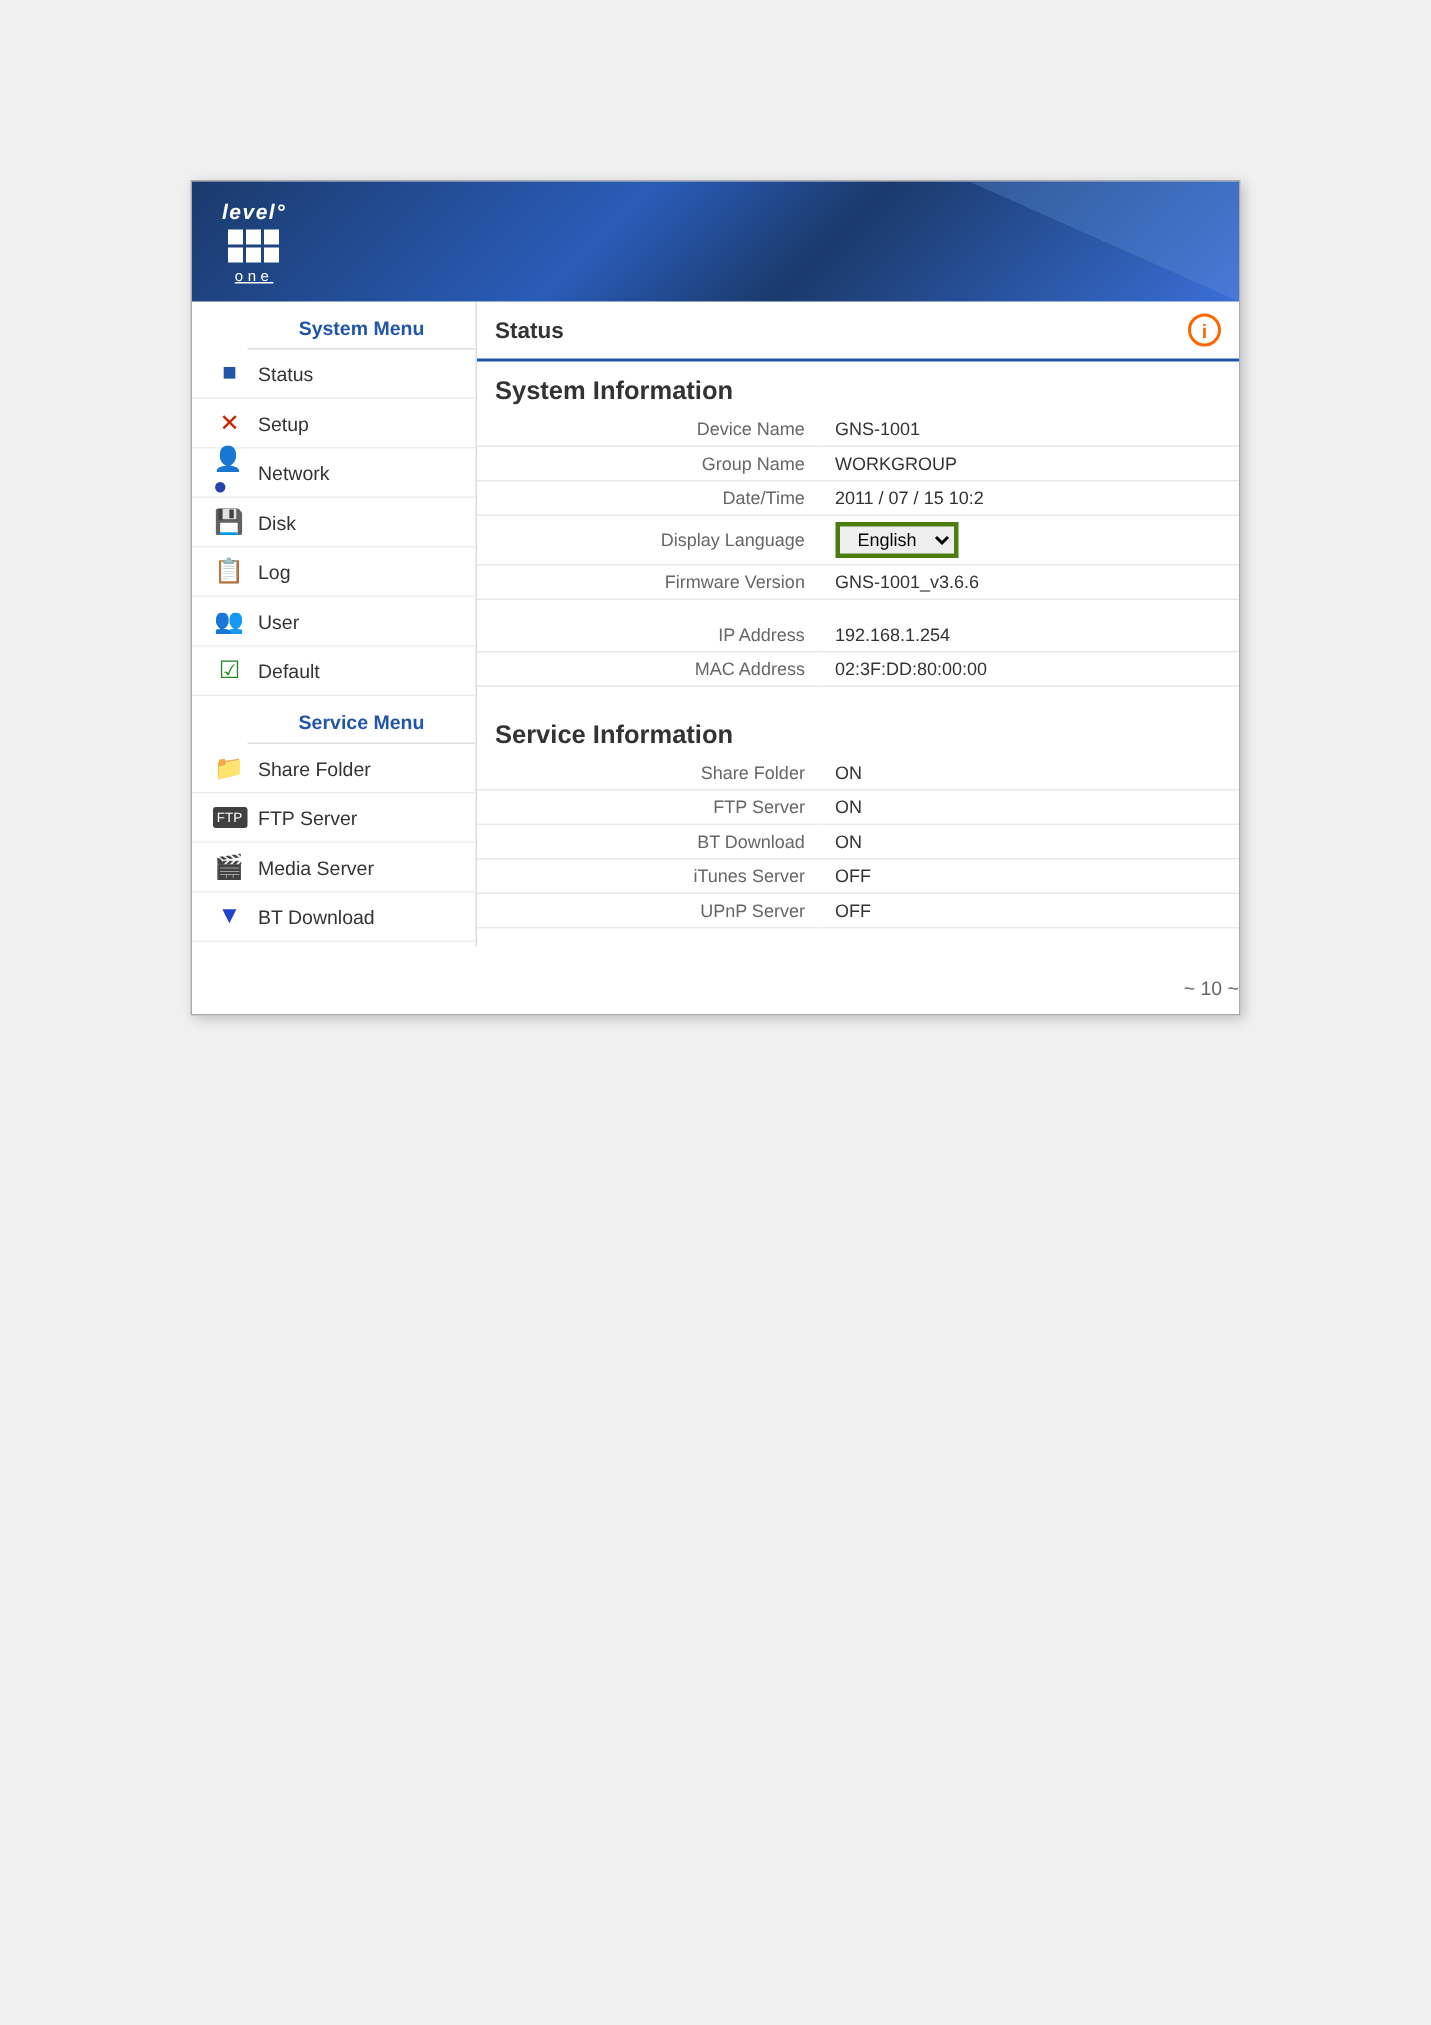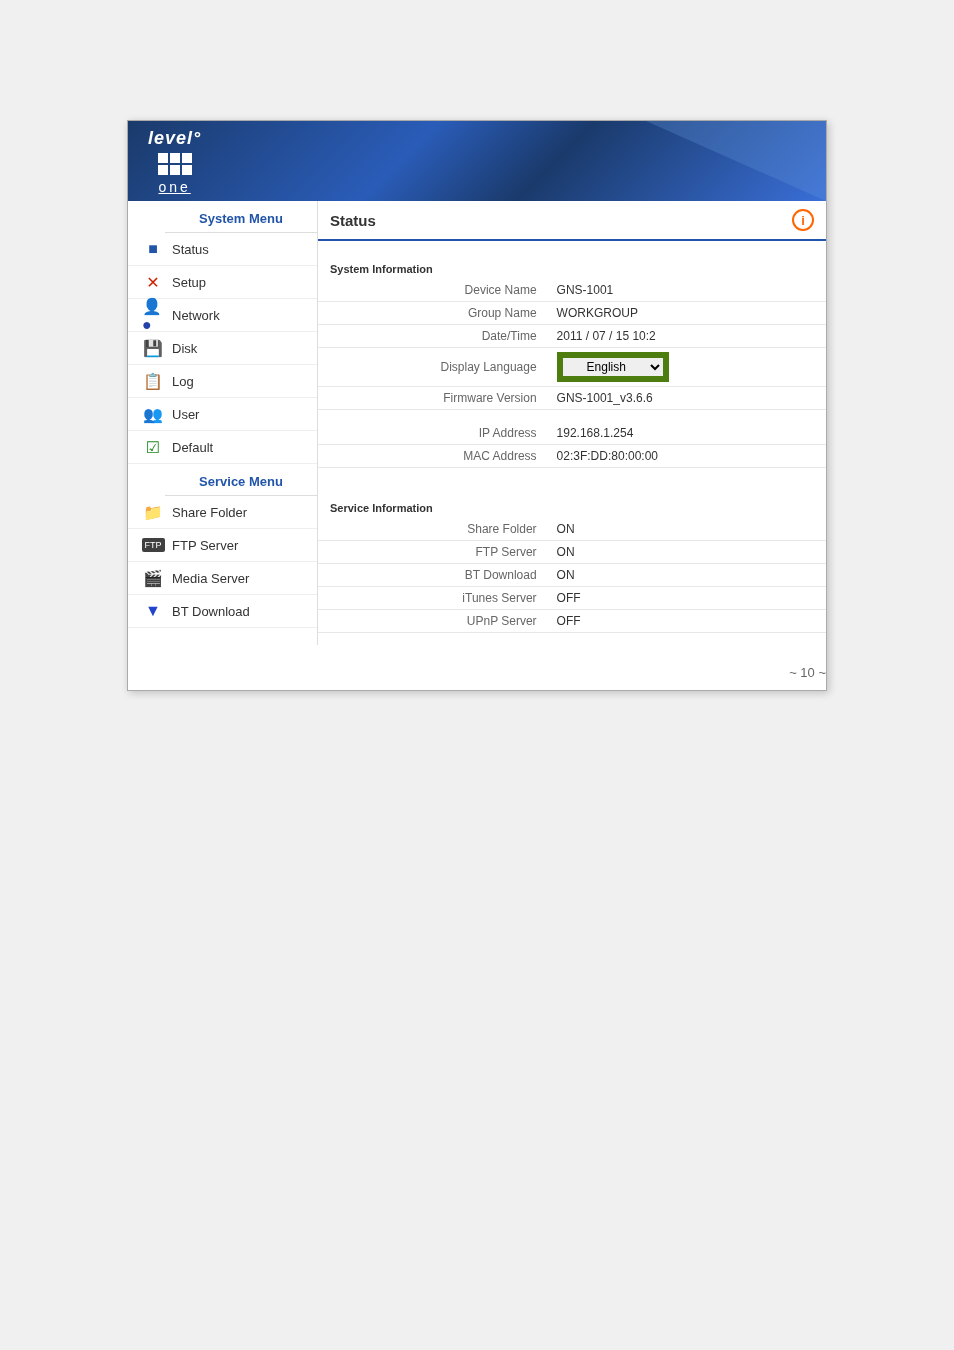--- a/index.html
+++ b/index.html
@@ -31,39 +31,39 @@
       position: relative;
       overflow: hidden;
     }
     .header-logo {
       display: flex;
       flex-direction: column;
       align-items: center;
     }
     .logo-text {
       color: #fff;
-      font-size: 18px;
+      font-size: 14px;
       font-weight: bold;
       font-style: italic;
       letter-spacing: 1px;
     }
     .logo-icon {
       display: grid;
       grid-template-columns: repeat(3, 10px);
       grid-template-rows: repeat(2, 10px);
       gap: 2px;
       margin: 4px 0;
     }
     .logo-icon span {
       background: #fff;
       display: block;
     }
     .logo-sub {
       color: #fff;
-      font-size: 14px;
+      font-size: 10px;
       letter-spacing: 3px;
       text-decoration: underline;
     }
     .header-triangle {
       position: absolute;
       right: 0;
       top: 0;
       width: 0;
       height: 0;
       border-style: solid;
@@ -149,23 +149,23 @@
       color: #ff6600;
       display: flex;
       align-items: center;
       justify-content: center;
       font-weight: bold;
       font-size: 13px;
     }
 
     .section-title {
       font-weight: bold;
-      font-size: 11px;
+      font-size: 17px;
       color: #333;
-      padding: 22px 12px 4px 12px;
+      padding: 10px 12px 4px 12px;
     }
 
     .info-table {
       width: 100%;
       border-collapse: collapse;
       margin-bottom: 12px;
     }
     .info-table tr {
       border-bottom: 1px solid #e8e8e8;
     }
@@ -176,23 +176,23 @@
       width: 45%;
       font-size: 12px;
     }
     .info-table td.value {
       color: #333;
       padding: 4px 10px;
       font-size: 12px;
     }
 
     .lang-select {
-      padding: 1px 20px;
+      padding: 1px 8px;
       font-size: 12px;
-      border: 6px solid #4d7c0f;
+      border: 3px solid #4d7c0f;
     }
 
     
     .footer {
       text-align: right;
       padding: 20px 0 10px 0;
       color: #666;
       font-size: 13px;
     }
 

